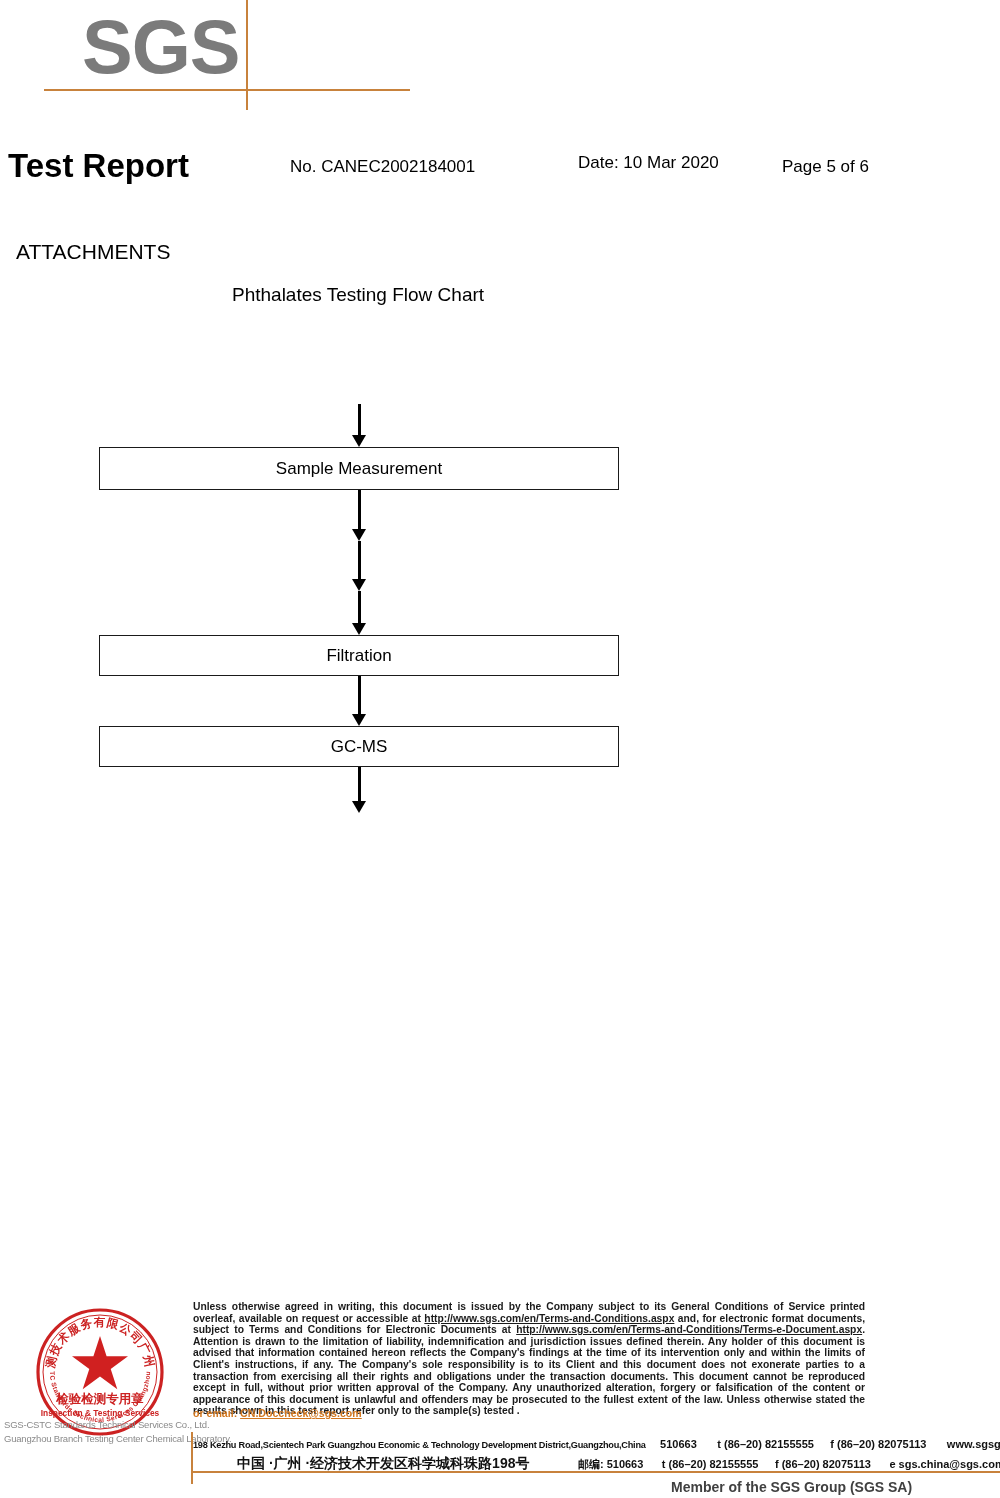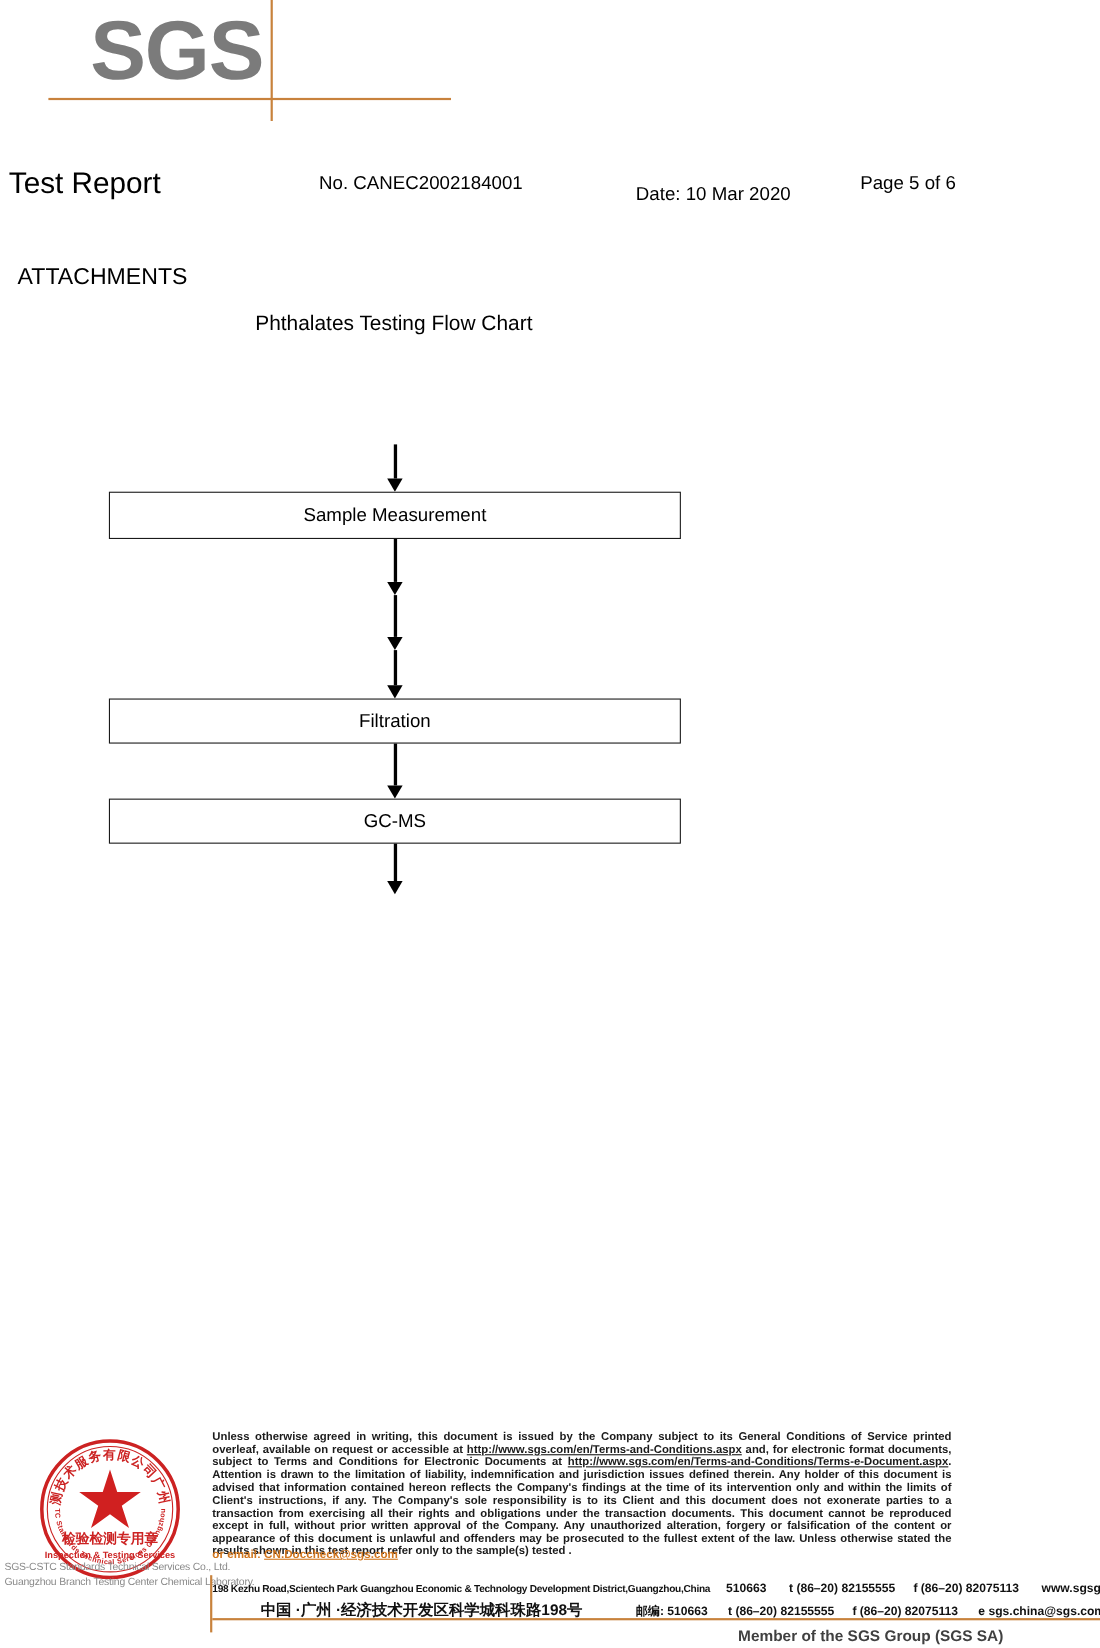--- a/index.html
+++ b/index.html
@@ -46,33 +46,33 @@
   }
 
   #report-header {
     position: absolute;
     left: 0; top: 150px;
     width: 1000px; height: 34px;
   }
   #report-title {
     position: absolute;
     left: 8px; top: 0;
-    font-size: 27px;
-    font-weight: normal;
+    font-size: 33px;
+    font-weight: bold;
     line-height: 32px;
   }
   #report-no {
     position: absolute;
     left: 290px; top: 4px;
     font-size: 17px;
     line-height: 26px;
   }
   #report-date {
     position: absolute;
-    left: 578px; top: 14px;
+    left: 578px; top: 0;
     font-size: 17px;
     line-height: 26px;
   }
   #report-page {
     position: absolute;
     left: 782px; top: 4px;
     font-size: 17px;
     line-height: 26px;
   }
 

